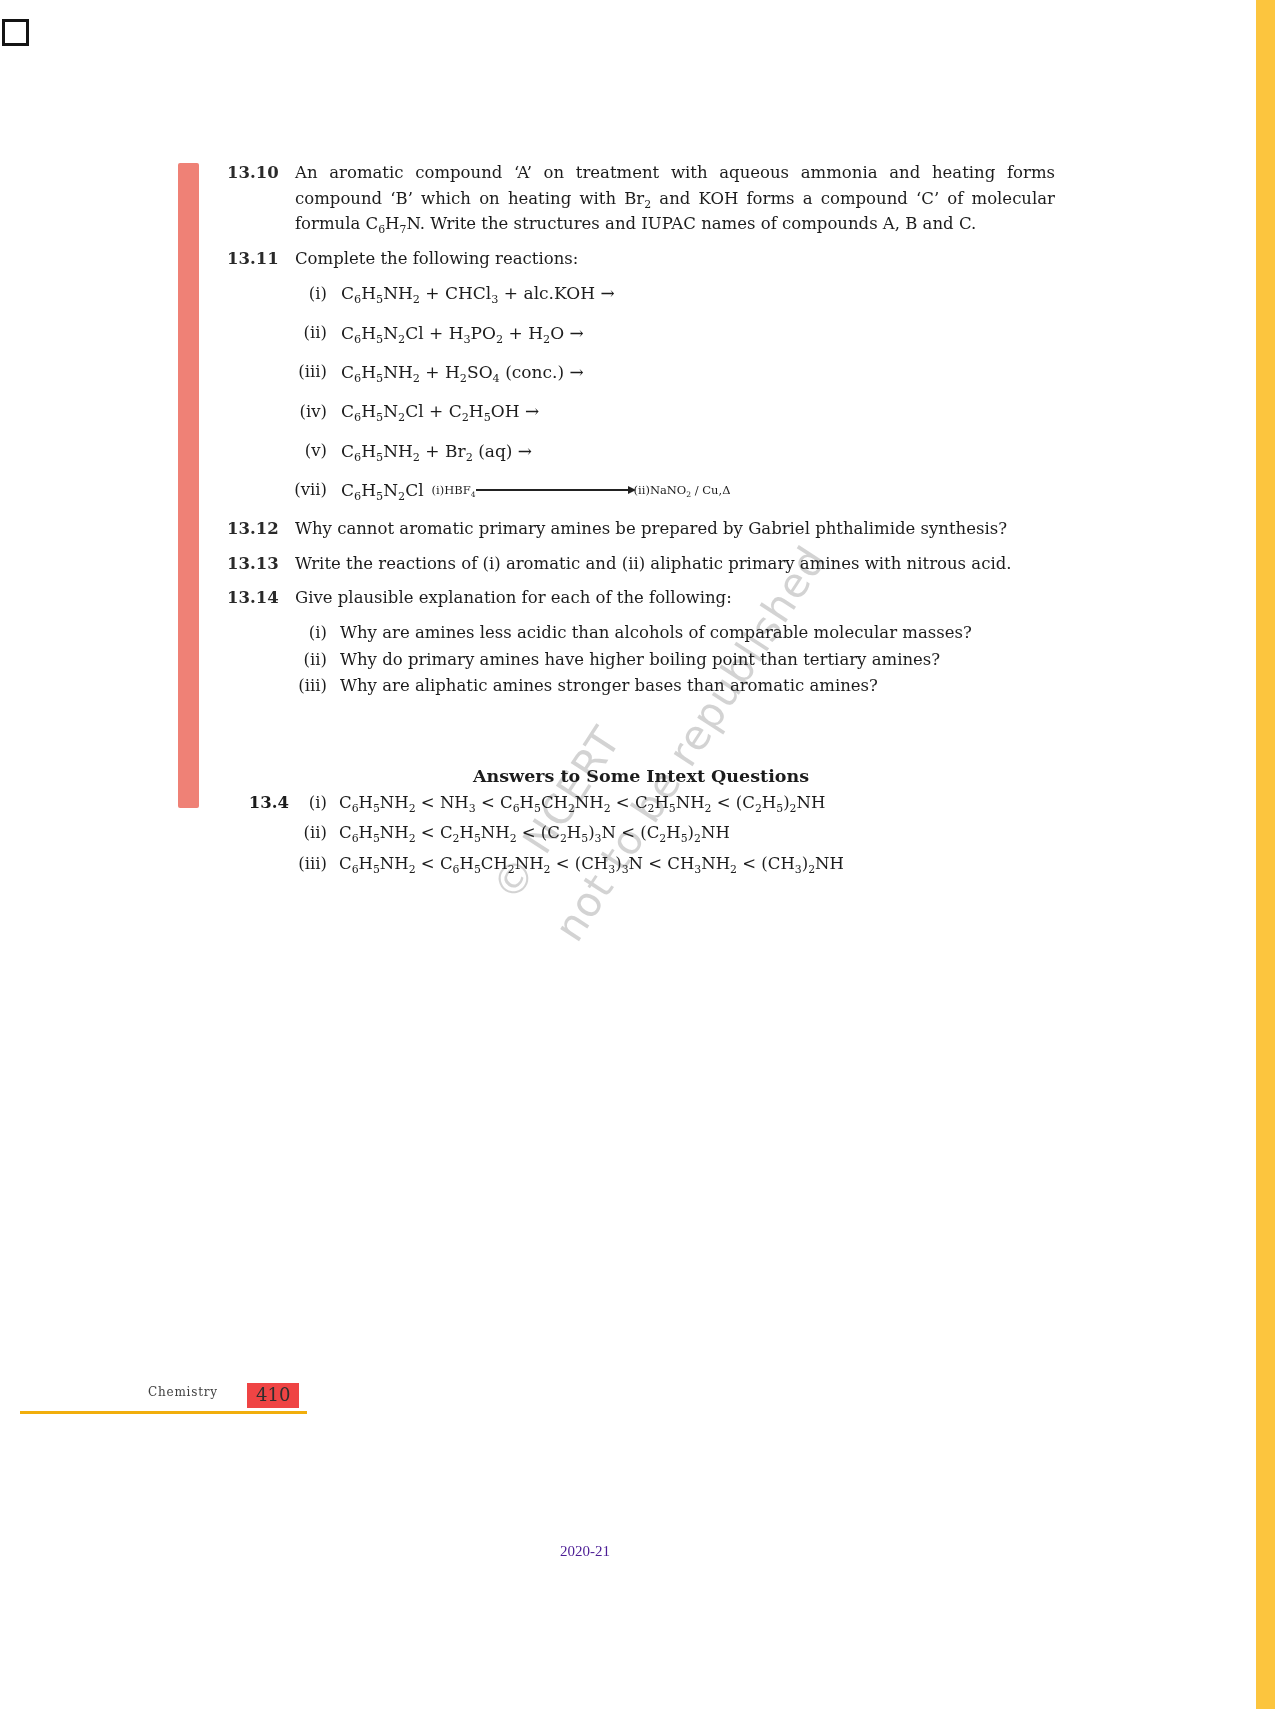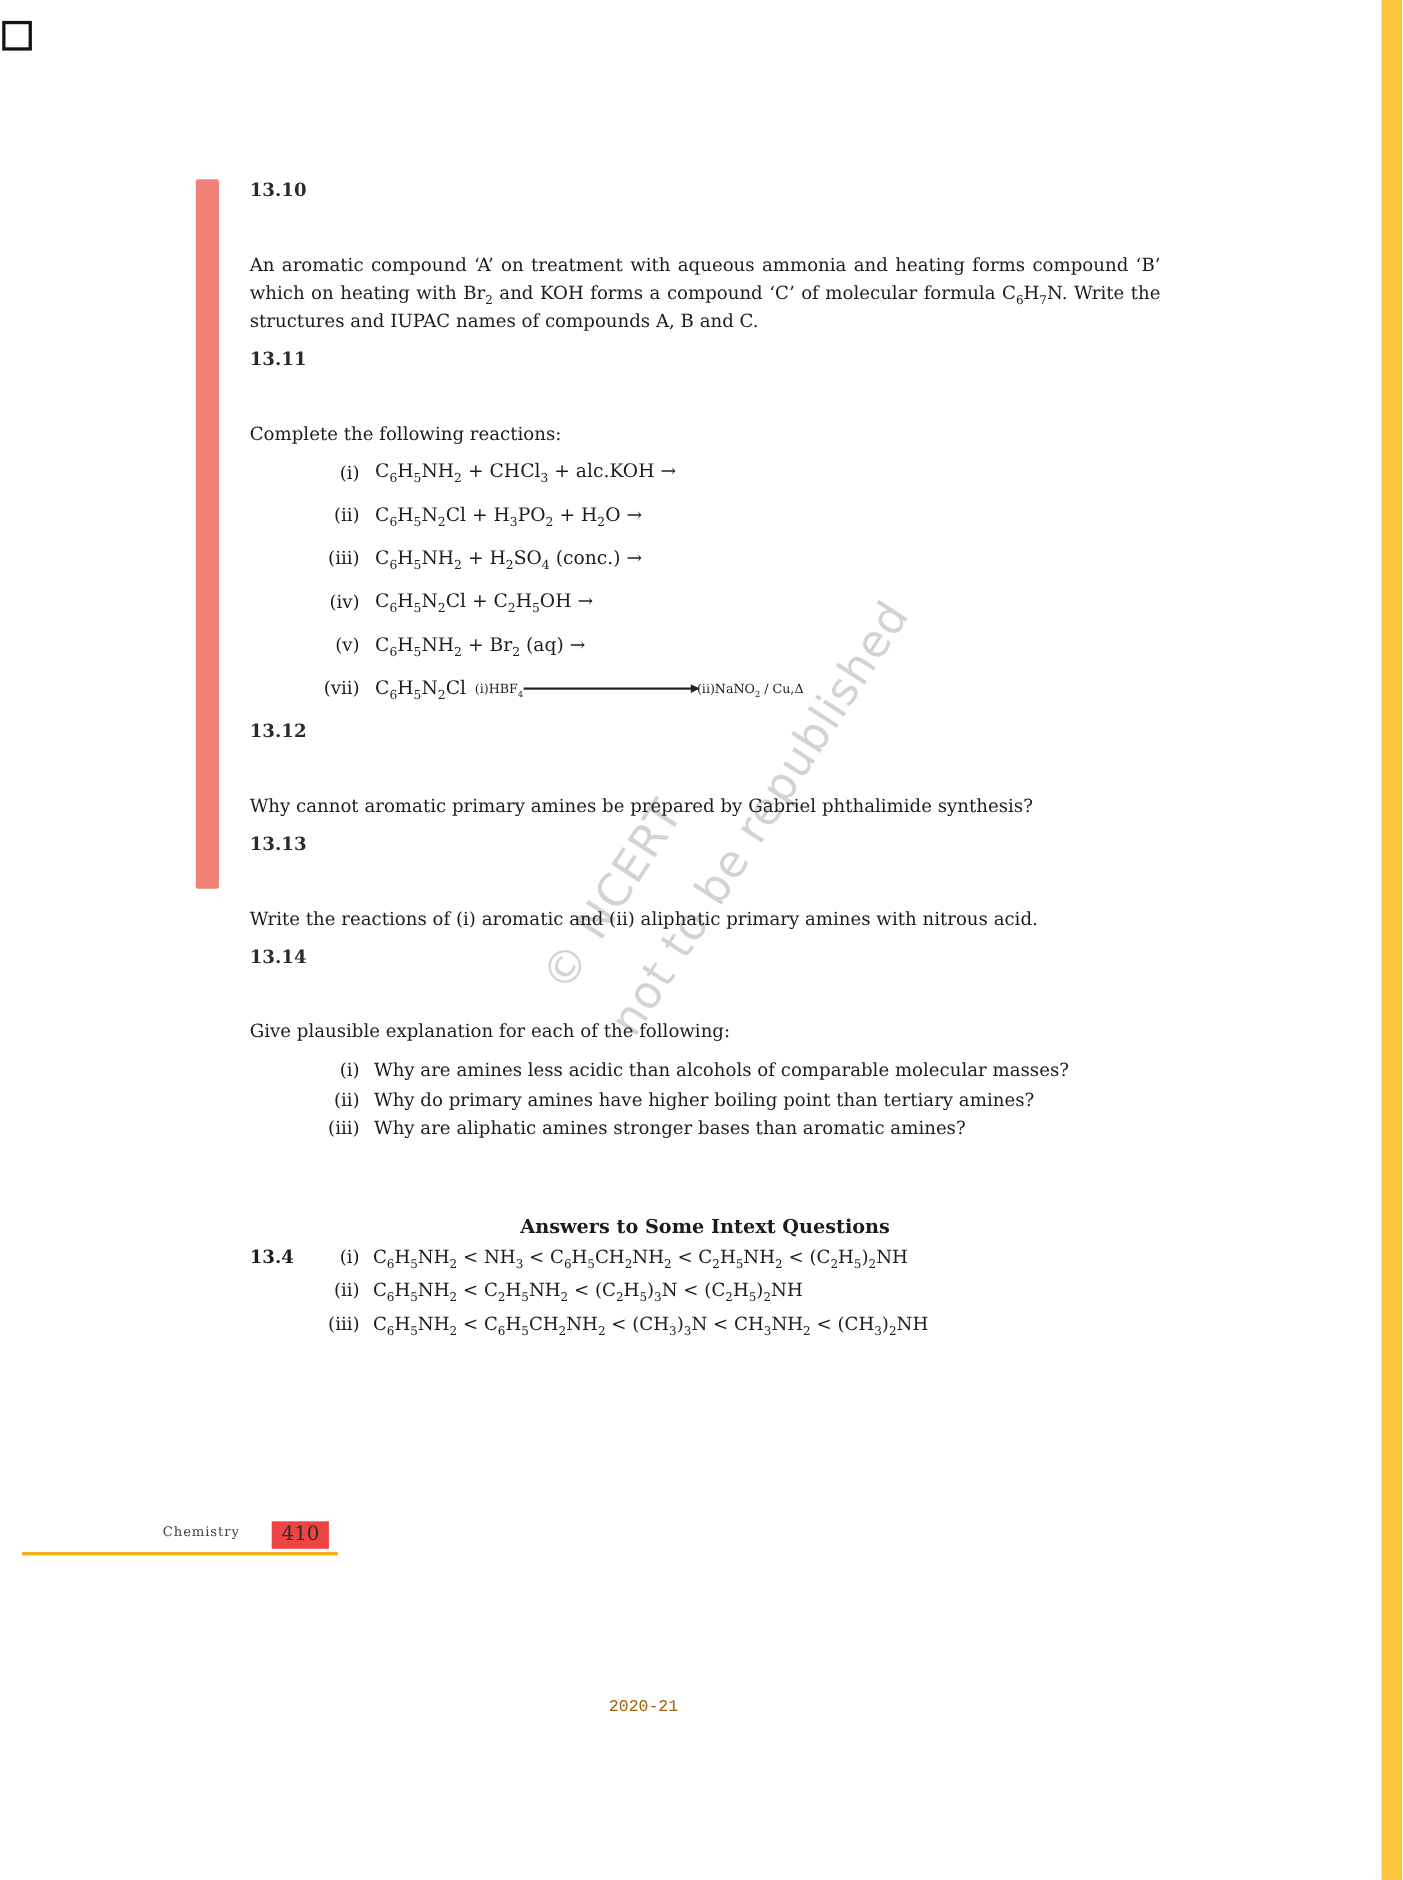--- a/index.html
+++ b/index.html
@@ -26,21 +26,21 @@
     transform:rotate(-57deg); transform-origin:50% 50%;
     color:rgba(150,150,150,0.42); font-size:41px; line-height:1.8;
     font-family:"DejaVu Sans","Liberation Sans",sans-serif; white-space:nowrap;
     letter-spacing:1px;
   }
 
   .content {
     position:absolute; left:227px; top:160px; width:828px; z-index:1;
     font-size:16.5px; line-height:1.55;
   }
-  .q { display:flex; margin-bottom:9px;flex-direction:column; }
+  .q { display:flex; margin-bottom:9px; }
   .q-num { flex:0 0 68px; font-weight:bold; color:#2a2a2a; }
   .q-text { flex:1; text-align:justify; }
 
   .reactions { margin:6px 0 12px 40px; }
   .rxn { display:flex; align-items:center; margin-bottom:13px; font-size:17px; }
   .rxn-label { flex:0 0 60px; text-align:right; margin-right:14px; font-size:16.5px; }
   .rxn-arrow {
     display:inline-flex; flex-direction:row; align-items:center;
     margin-left:8px; font-size:11.5px; line-height:1.3;
   }
@@ -52,32 +52,32 @@
   }
 
   .sub-items { margin-left:40px; }
   .sub-item { display:flex; margin-bottom:1px; }
   .sub-label { flex:0 0 60px; text-align:right; margin-right:13px; }
   .sub-text { flex:1; }
 
   .answers { margin-top:64px; }
   .answers-heading { text-align:center; font-weight:bold; font-size:17.5px; }
   .ans-row { display:flex; align-items:baseline; margin-bottom:5px; font-size:16.5px; }
-  .ans-num { flex:0 0 62px; font-weight:bold; }
+  .ans-num { flex:0 0 62px; text-align:right; font-weight:bold; }
   .ans-label { flex:0 0 38px; text-align:right; margin-right:12px; }
 
   .footer-rule { position:absolute; left:20px; top:1411px; width:287px; height:2.5px; background:#f1ae0c; }
   .footer-subject { position:absolute; left:148px; top:1385px; font-size:12px; color:#3f3f3f; letter-spacing:0.8px; }
   .footer-page-badge {
     position:absolute; left:247px; top:1383px; background:#ef4444;
     padding:1px 9px 3px; font-size:18px; color:#2e2e2e;
   }
   .print-year {
     position:absolute; top:1543px; left:0; width:1170px; text-align:center;
-    font-size:15px; color:#a16207; font-family:Liberation Mono, monospace;
+    font-size:15px; color:#4c1d95; font-family:Liberation Serif, serif;
   }
 </style>
 </head>
 <body>
 
 <div class="page">
 
   <div class="corner-square"></div>
   <div class="right-band"></div>
   <div class="red-bar"></div>

